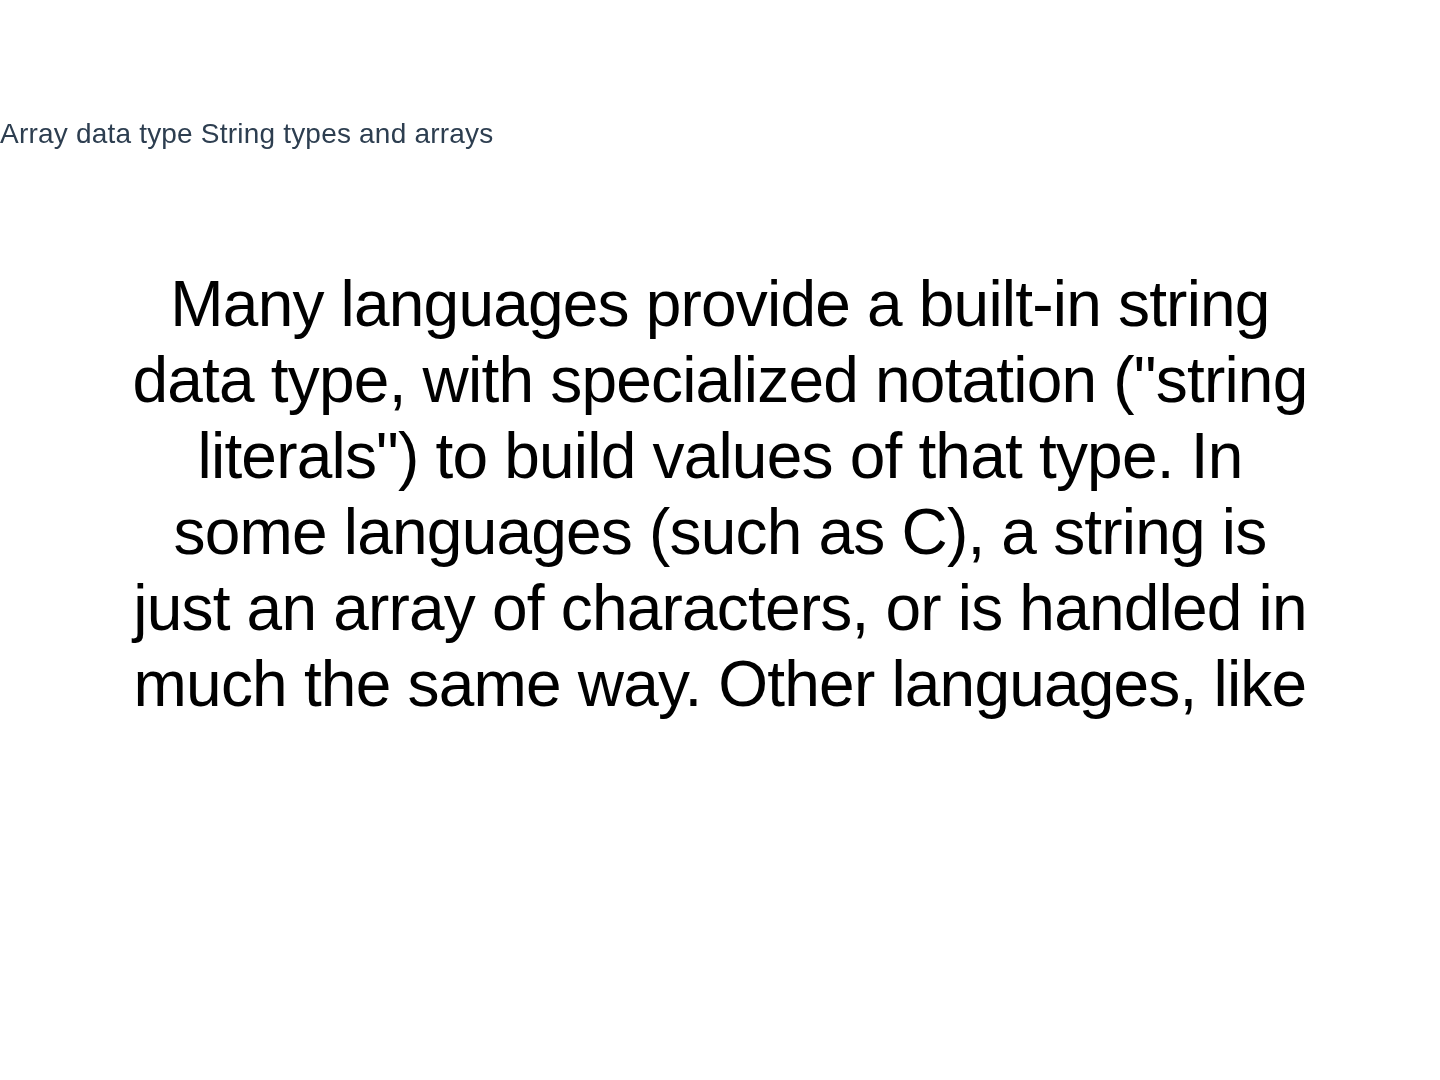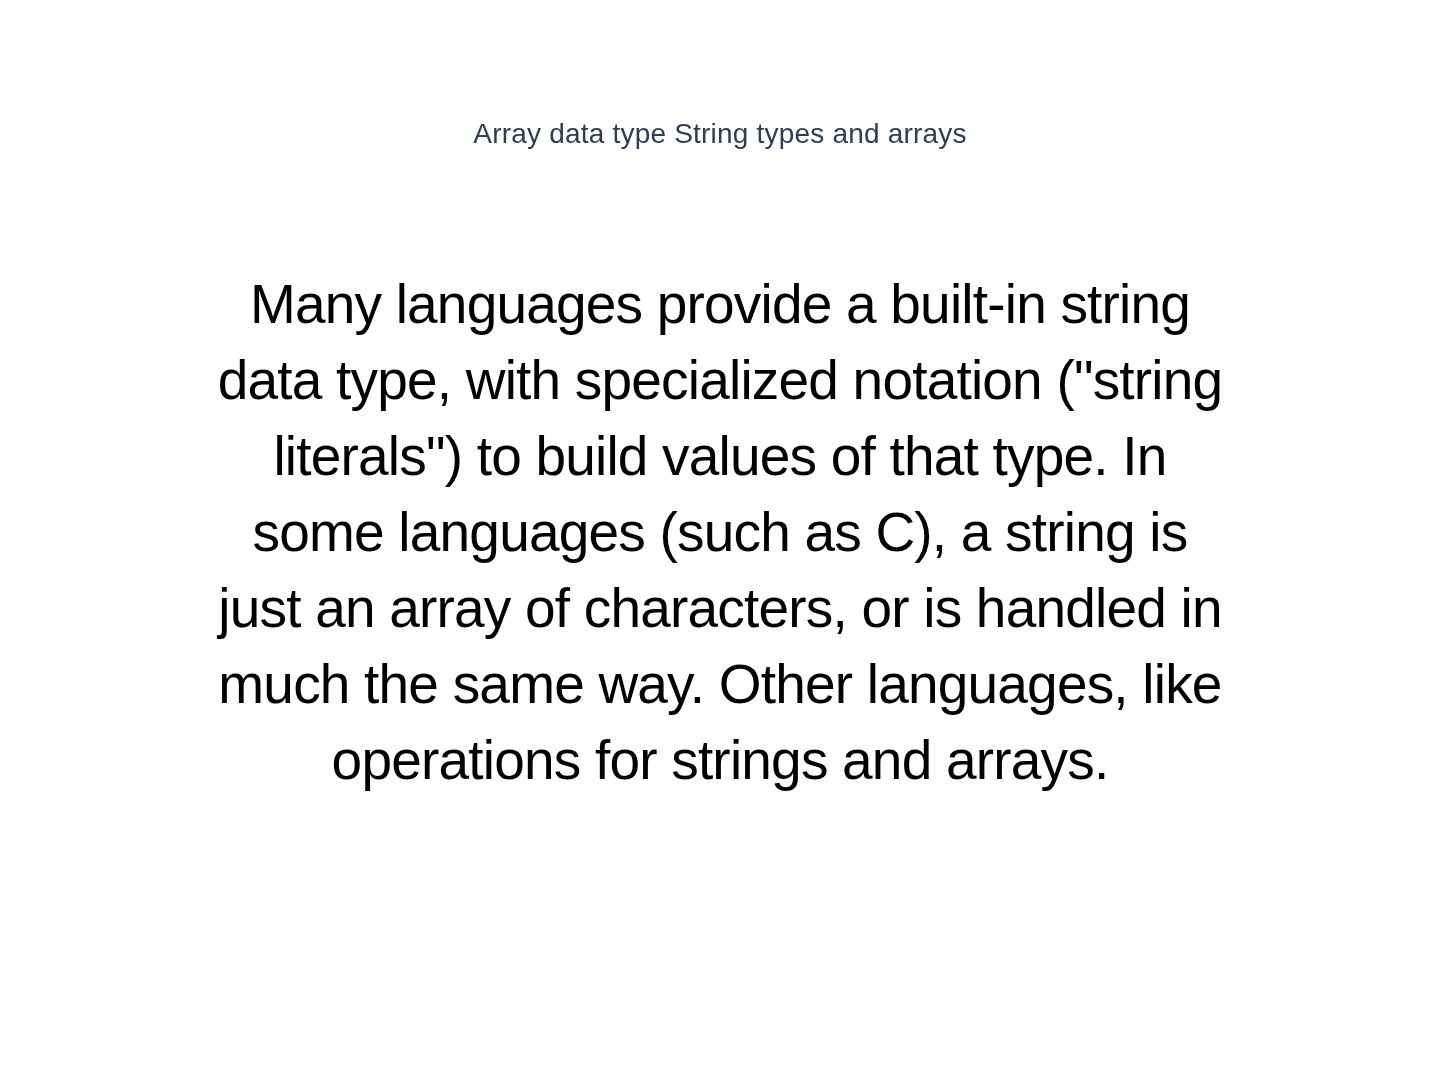--- a/index.html
+++ b/index.html
@@ -20,34 +20,33 @@
     position: relative;
     width: 1440px;
     height: 1080px;
     background: var(--bg);
   }
   .slide-title {
     position: absolute;
     top: 118px;
     left: 0;
     width: 100%;
-    text-align: center;
     font-size: 28px;
     font-weight: 400;
     letter-spacing: 0.2px;
     color: var(--title-color);
   }
   .slide-body {
     position: absolute;
     top: 266px;
     left: 50%;
     transform: translateX(-50%);
     width: 1280px;
     text-align: center;
-    font-size: 55px;
+    font-size: 64px;
     line-height: 76px;
     font-weight: 400;
     letter-spacing: -0.8px;
     color: var(--body-color);
   }
   .body-line {
     display: block;
     white-space: nowrap;
   }
   .source-url {
@@ -67,17 +66,16 @@
 
   <div class="slide-title">Array data type String types and arrays</div>
 
   <div class="slide-body">
     <span class="body-line">Many languages provide a built-in string</span>
     <span class="body-line">data type, with specialized notation ("string</span>
     <span class="body-line">literals") to build values of that type. In</span>
     <span class="body-line">some languages (such as C), a string is</span>
     <span class="body-line">just an array of characters, or is handled in</span>
     <span class="body-line">much the same way. Other languages, like</span>
-    <span class="body-line">operations for strings and arrays.</span>
   </div>
 
 
 </div>
 
 </body></html>

